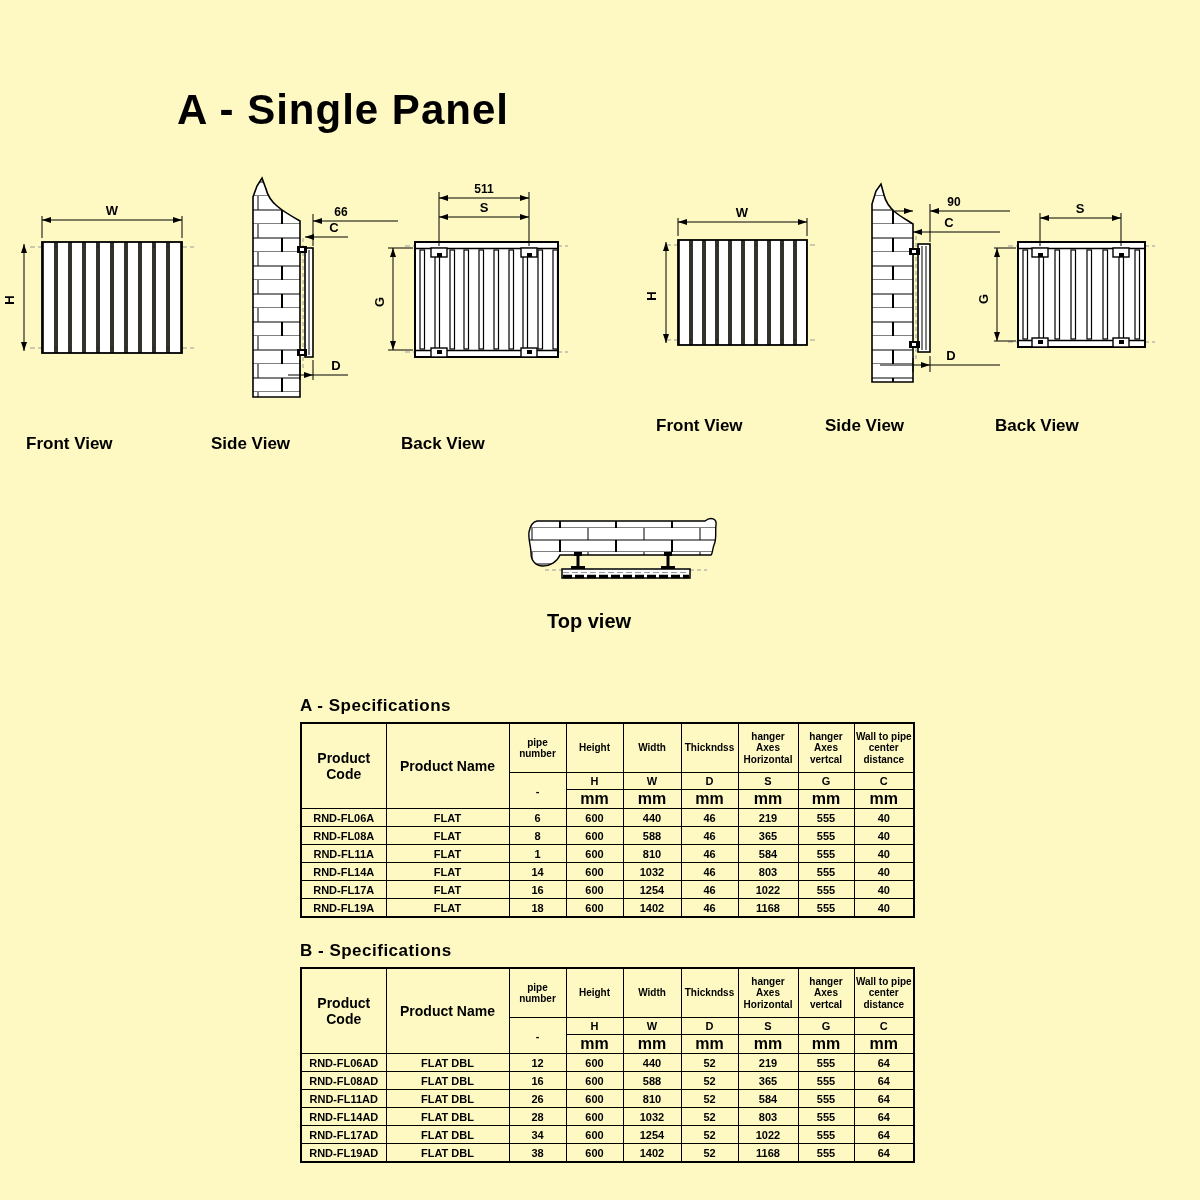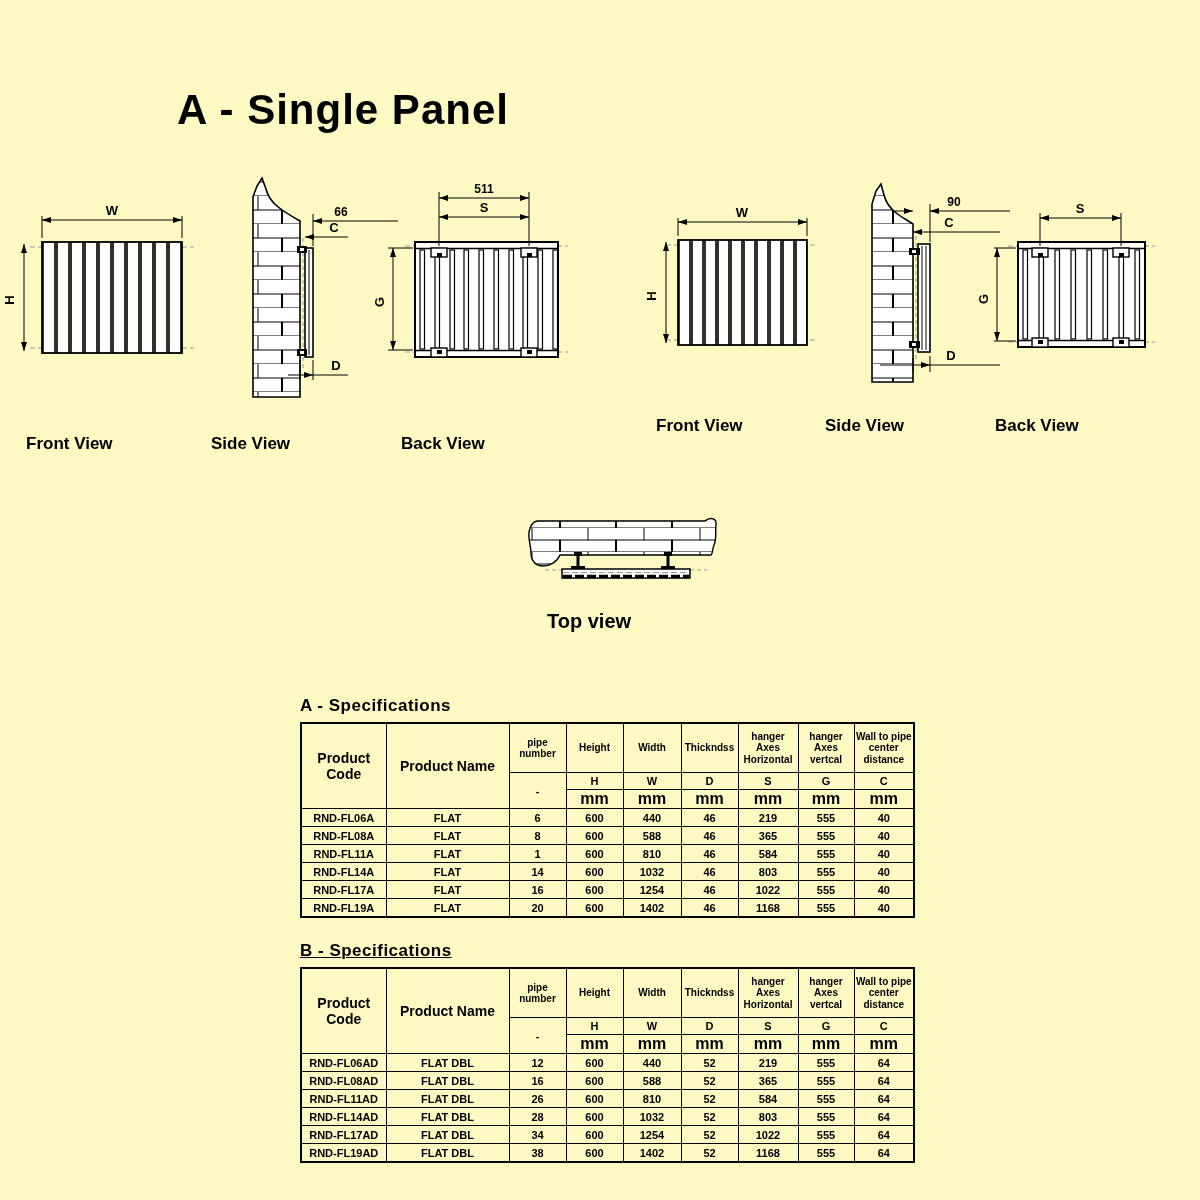--- a/index.html
+++ b/index.html
@@ -19,21 +19,21 @@
   .cap-a { top:434px; }
   .cap-b { top:416px; }
   .cap-top { top:610px; font-size:20px; }
   svg.artwork { position:absolute; left:0; top:0; }
   svg text { fill:#000; font-family:"Liberation Sans", sans-serif; font-weight:bold; }
   .tbl-title {
     position:absolute; left:300px; width:613px; 
     font-size:17px; font-weight:bold; letter-spacing:0.5px;
   }
   .tbl-title-a { top:696px; }
-  .tbl-title-b { top:941px;text-decoration:underline; }
+  .tbl-title-b { top:941px; }
   table.spec {
     position:absolute; left:300px; border-collapse:collapse; table-layout:fixed;
     width:613px; border:2px solid #000;
   }
   table.spec-a { top:722px; }
   table.spec-b { top:967px; }
   table.spec td {
     border:1px solid #000; text-align:center; vertical-align:middle;
     padding:0 1px; overflow:hidden;
   }
@@ -381,21 +381,21 @@
           <td>600</td>
           <td>1254</td>
           <td>46</td>
           <td>1022</td>
           <td>555</td>
           <td>40</td>
         </tr>
         <tr>
           <td>RND-FL19A</td>
           <td>FLAT</td>
-          <td>20</td>
+          <td>18</td>
           <td>600</td>
           <td>1402</td>
           <td>46</td>
           <td>1168</td>
           <td>555</td>
           <td>40</td>
         </tr>
       </tbody>
   </table>
 

